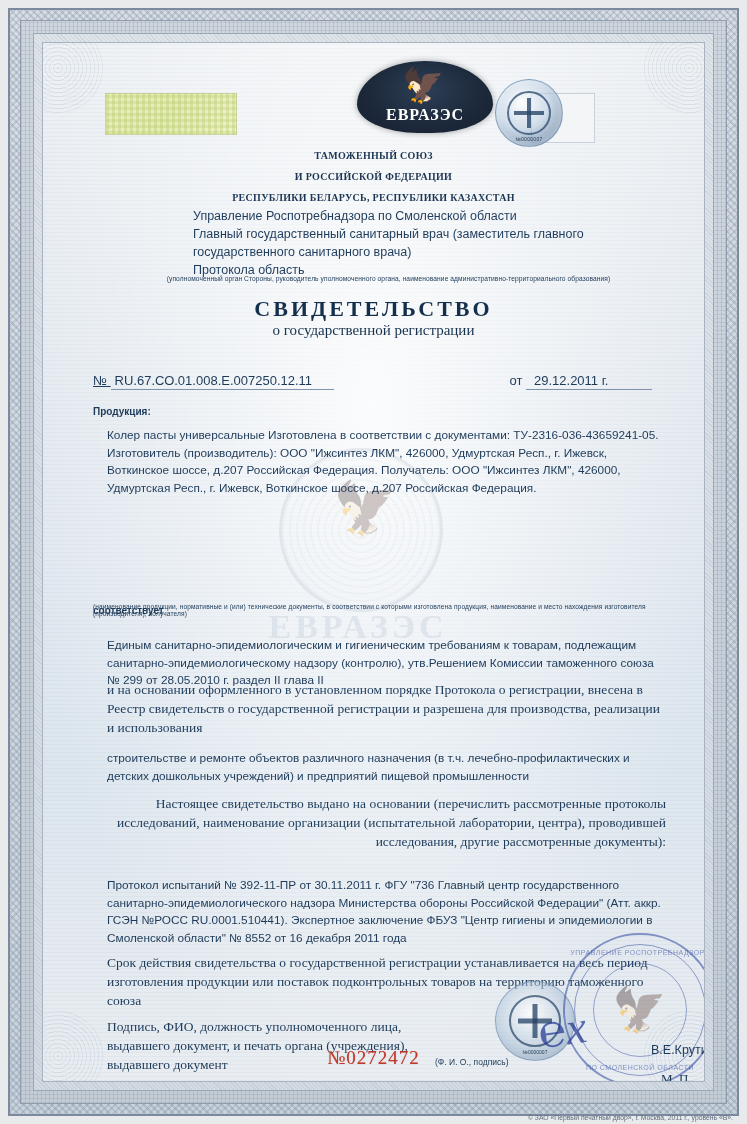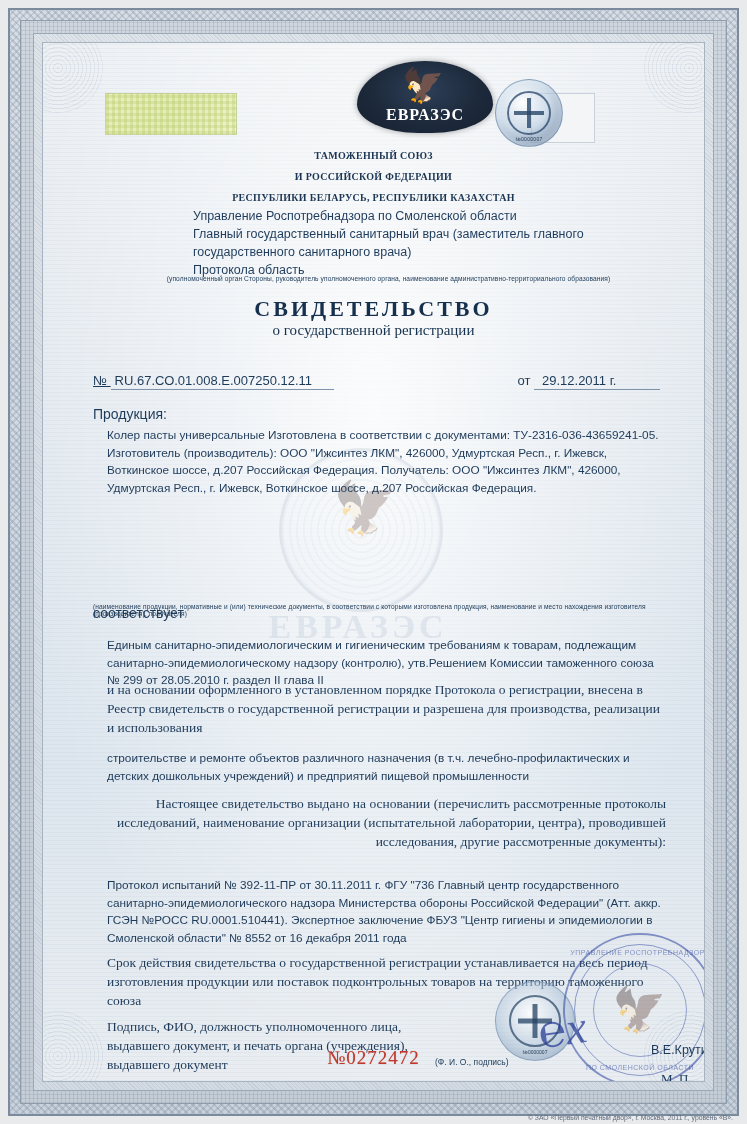--- a/index.html
+++ b/index.html
@@ -186,38 +186,39 @@
     font-size: 22px;
     font-weight: bold;
     letter-spacing: 3px;
   }
   .svid .l2 {
     font-size: 15px;
   }
 
   .numline {
     position: absolute;
-    left: 50px; right: 44px; top: 330px;
+    left: 50px; right: 52px; top: 330px;
     font-size: 13px;
     color: #1d3a59;
     text-decoration: underline;
   }
   .numline .lbl { font-size: 13px; }
   .numline .val {
     border-bottom: 1px solid #7f93ab;
     padding: 0 4px 1px 4px;
     display: inline-block;
     min-width: 215px;
   }
   .numline .right { float: right; }
 
   .field-label {
     position: absolute;
-    font-size: 14px;
+    font-size: 10px;
     color: #1d3a59;
+    font-weight: bold;
   }
   .body-text {
     position: absolute;
     font-size: 11.8px;
     line-height: 17.5px;
     color: #1d3a59;
     margin-left: 14px;
   }
   .body-serif {
     font-family: "Liberation Serif", serif;

